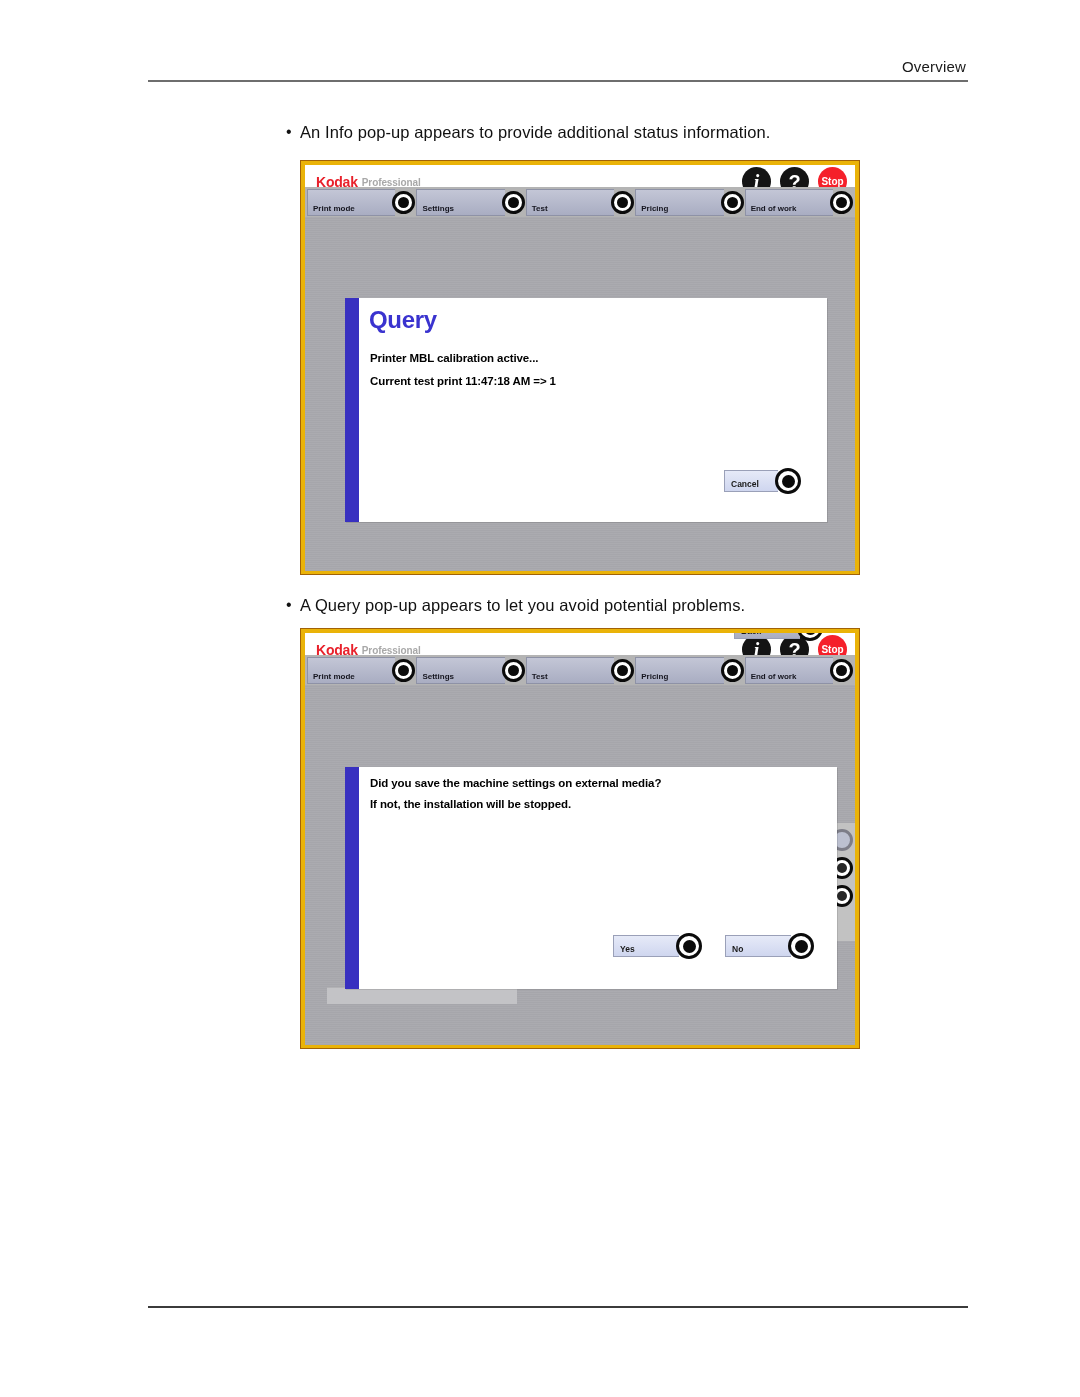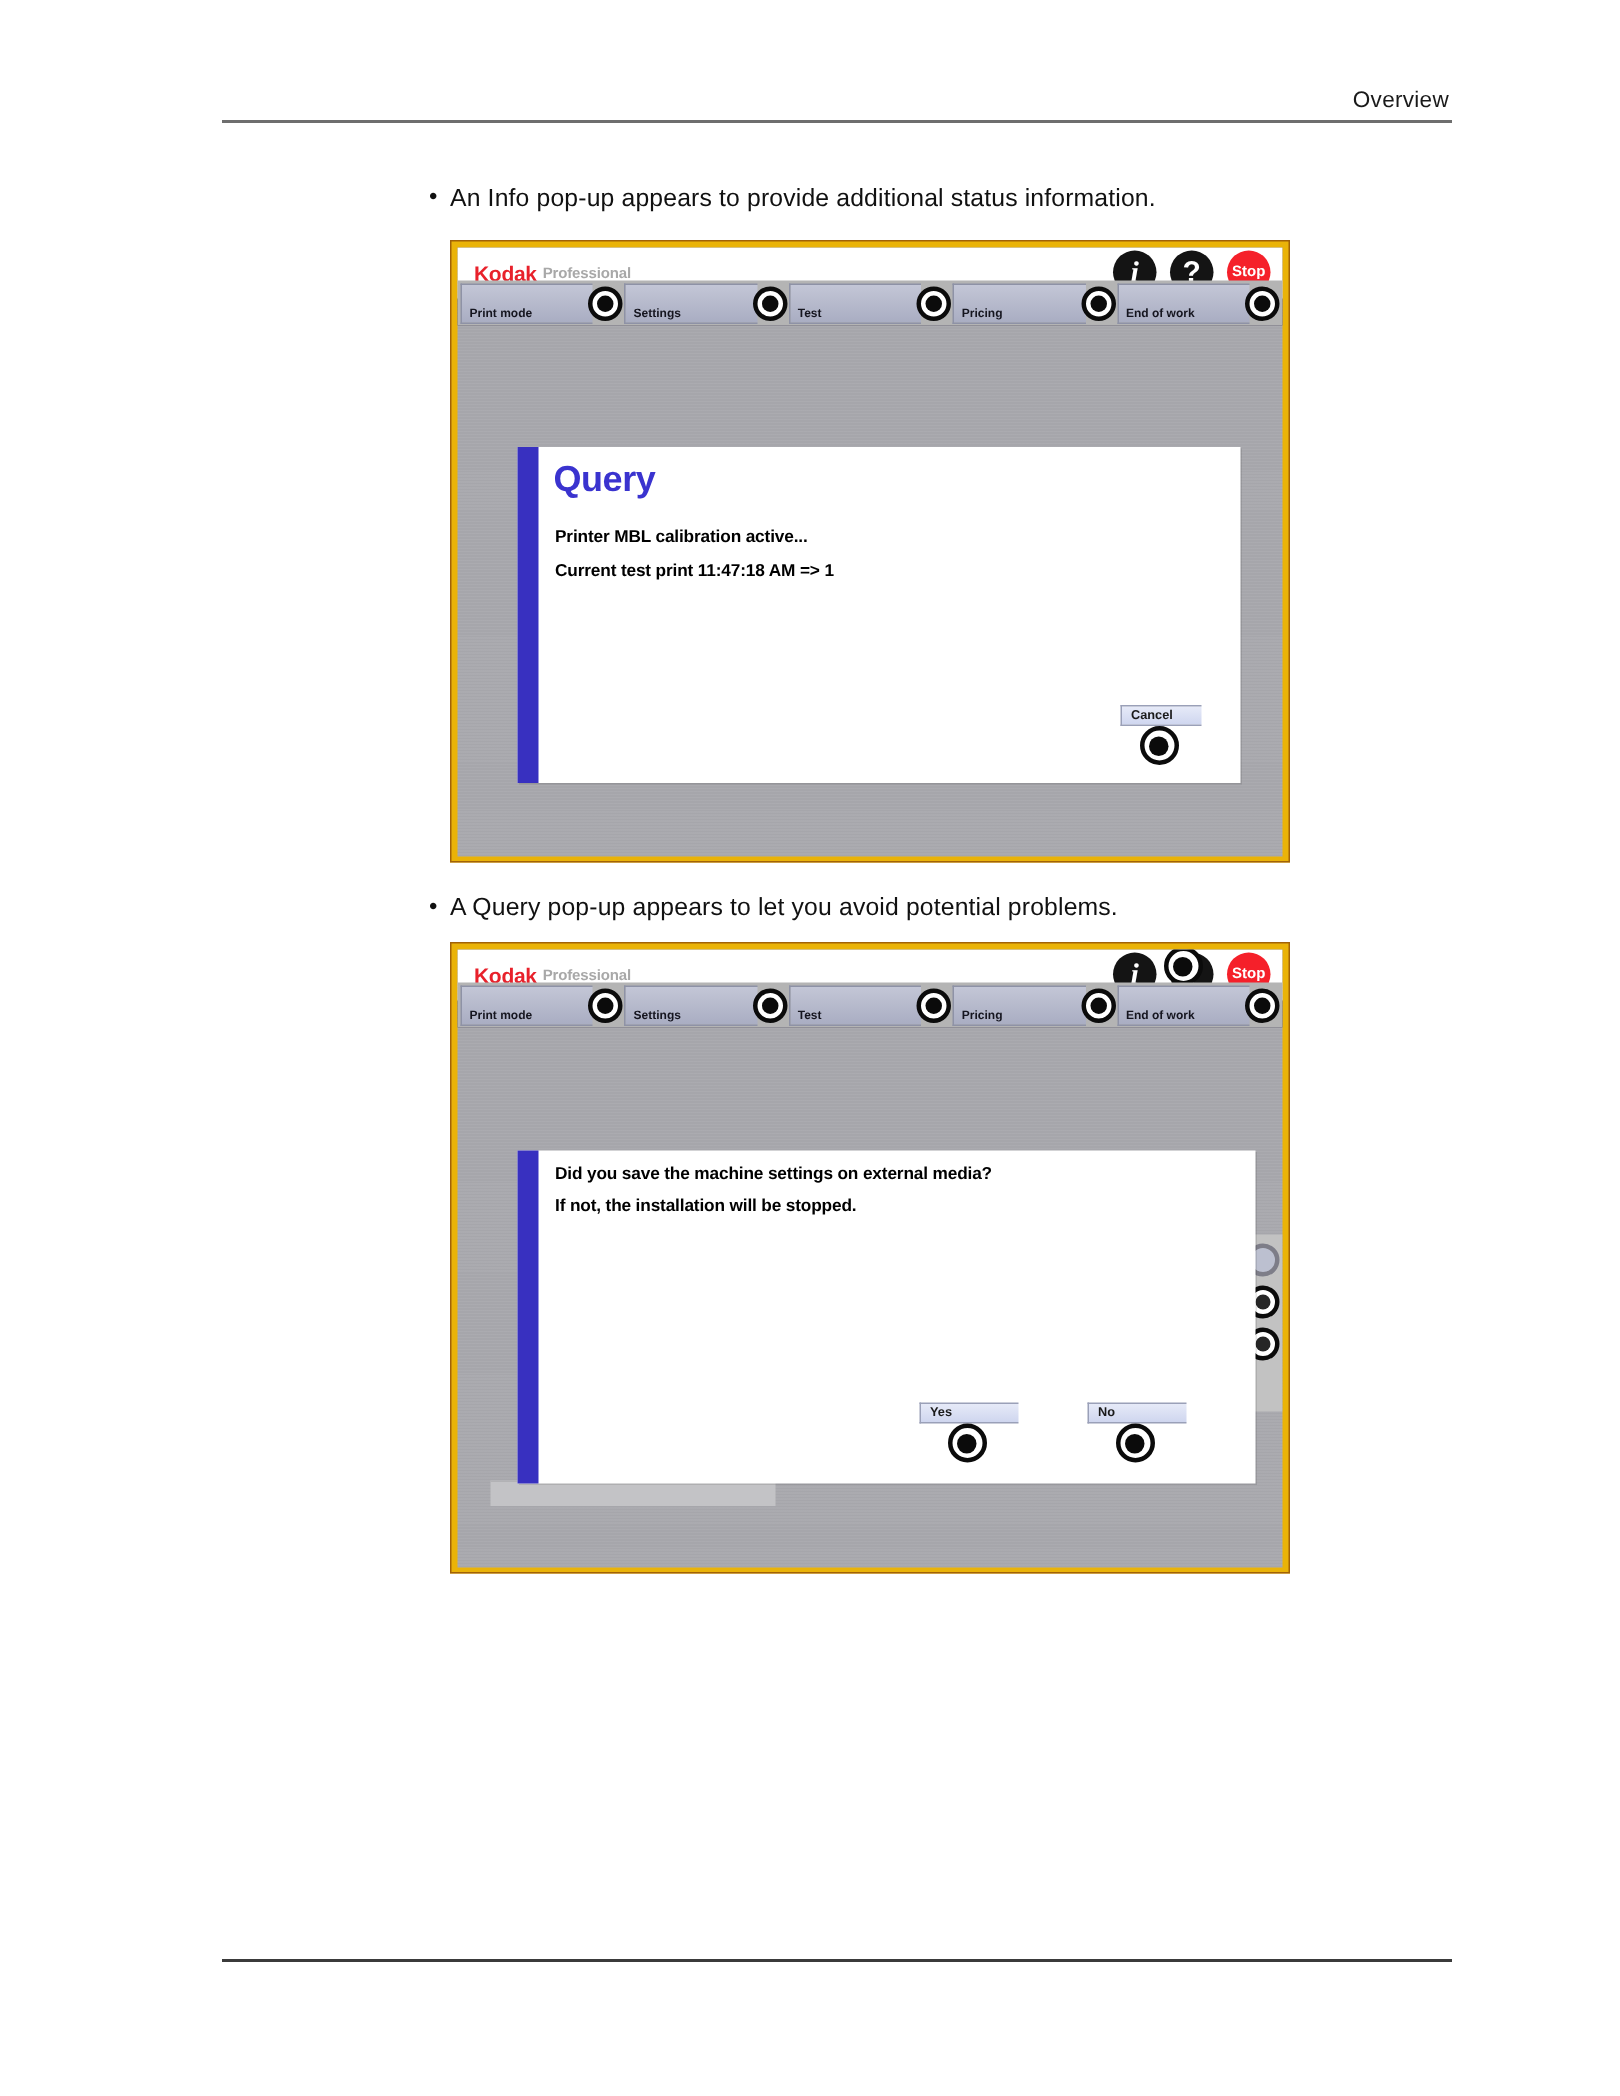--- a/index.html
+++ b/index.html
@@ -184,21 +184,20 @@
     padding-left: 11px;
     letter-spacing: -.1px;
   }
 
   
   .hmi-btn {
     position: absolute;
     display: flex;
     align-items: center;
     height: 22px;
-    flex-direction: column;
   }
   .hmi-btn .hb-label {
     background: linear-gradient(180deg,#e6eaf8 0%, #cfd6ef 100%);
     border: 1px solid #9aa0b8;
     border-right: none;
     height: 100%;
     box-sizing: border-box;
     display: flex;
     align-items: flex-end;
     padding: 0 6px 2px 6px;

